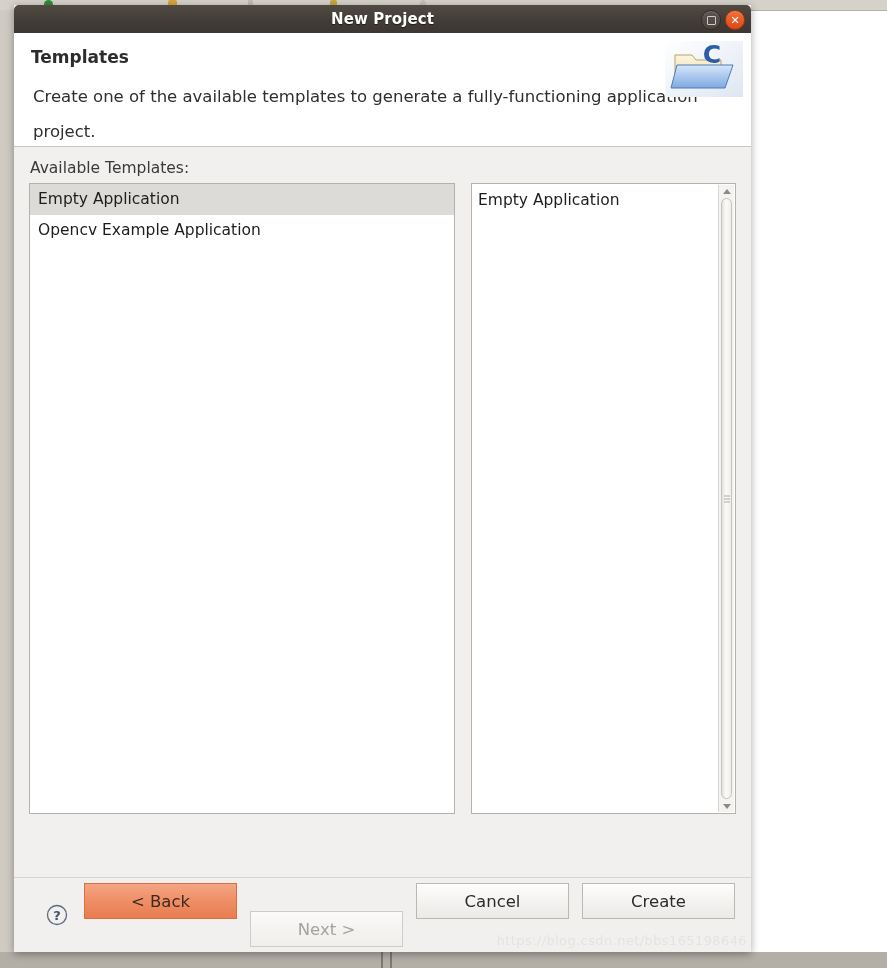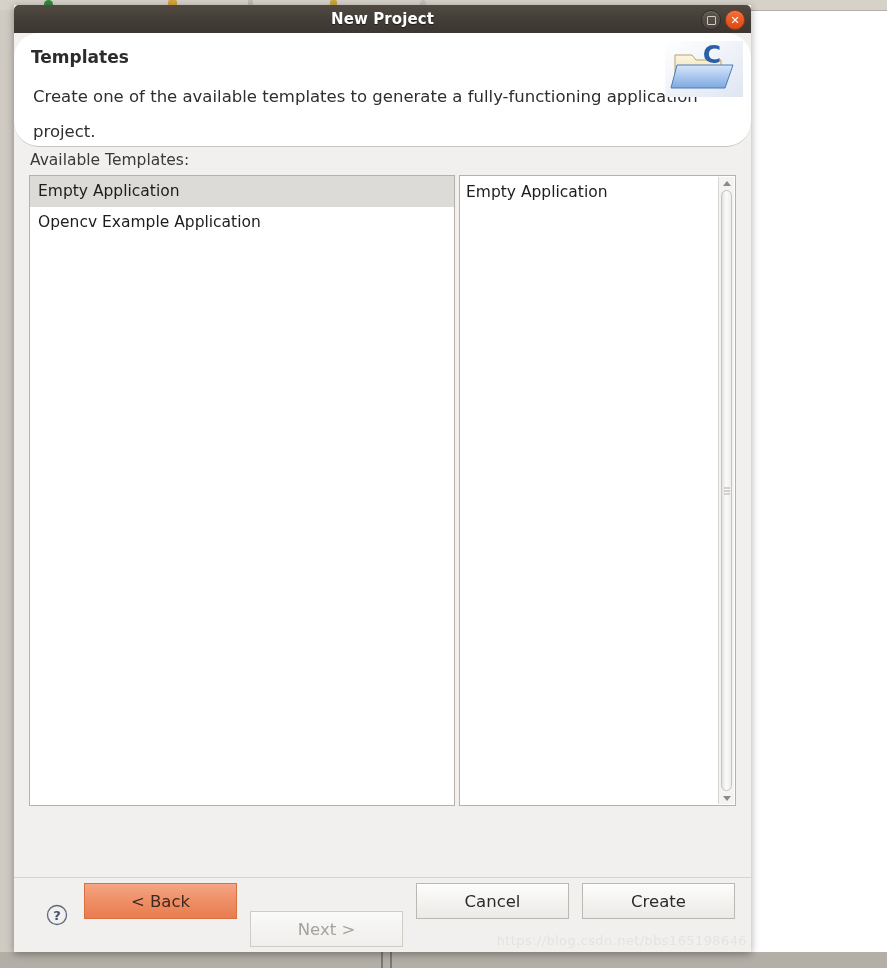--- a/index.html
+++ b/index.html
@@ -121,21 +121,20 @@
 
   
   .dlg-header {
     position: relative;
     background: #ffffff;
     flex: 0 0 auto;
     height: 114px;
     border-bottom: 1px solid #c9c6c1;
     padding: 10px 14px 0 14px;
     box-sizing: border-box;
-    border-radius: 25px;
   }
   .dlg-header-title {
     font-size: 17px;
     font-weight: bold;
     color: #2c2c2c;
     margin: 4px 0 0 3px;
   }
   .dlg-header-desc {
     font-size: 16.5px;
     color: #2e2e2e;
@@ -149,35 +148,35 @@
     top: 8px;
     width: 78px;
     height: 56px;
   }
 
   
   .dlg-body {
     flex: 1 1 auto;
     position: relative;
     background: #f1f0ee;
-    padding: 4px 15px 0 15px;
+    padding: 12px 15px 0 15px;
     box-sizing: border-box;
     display: flex;
     flex-direction: column;
     min-height: 0;
   }
   .avail-label {
     font-size: 15.5px;
     color: #3a3a3a;
     margin: 0 0 6px 1px;
     flex: 0 0 auto;
   }
   .panes {
     display: flex;
-    gap: 4px;
+    gap: 16px;
     flex: 0 0 auto;
     height: 631px;
   }
 
   
   .list-pane {
     width: 426px;
     background: #ffffff;
     border: 1px solid #b6b2ab;
     box-sizing: border-box;

